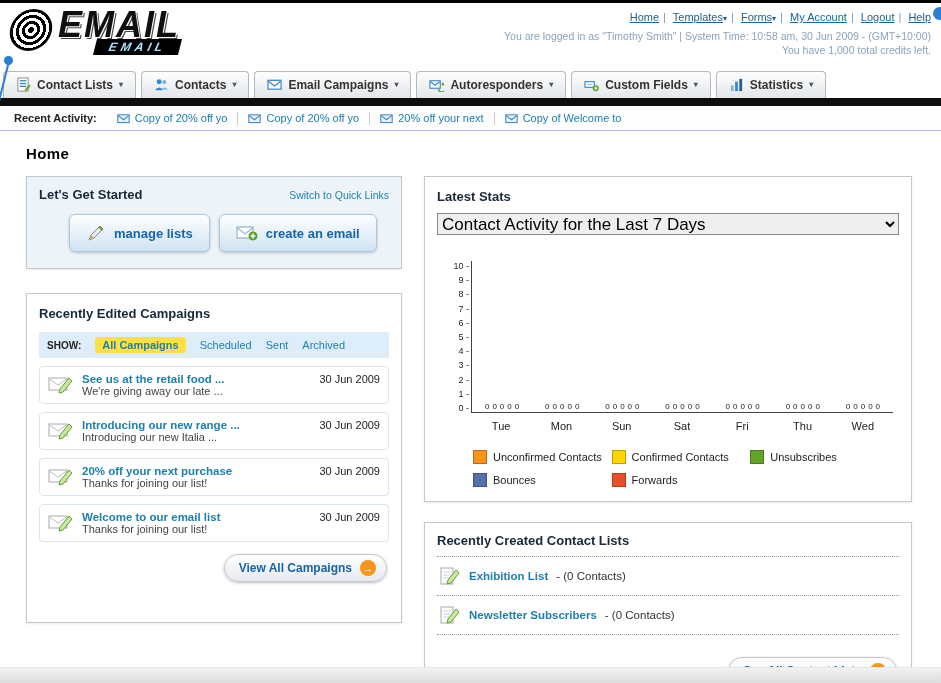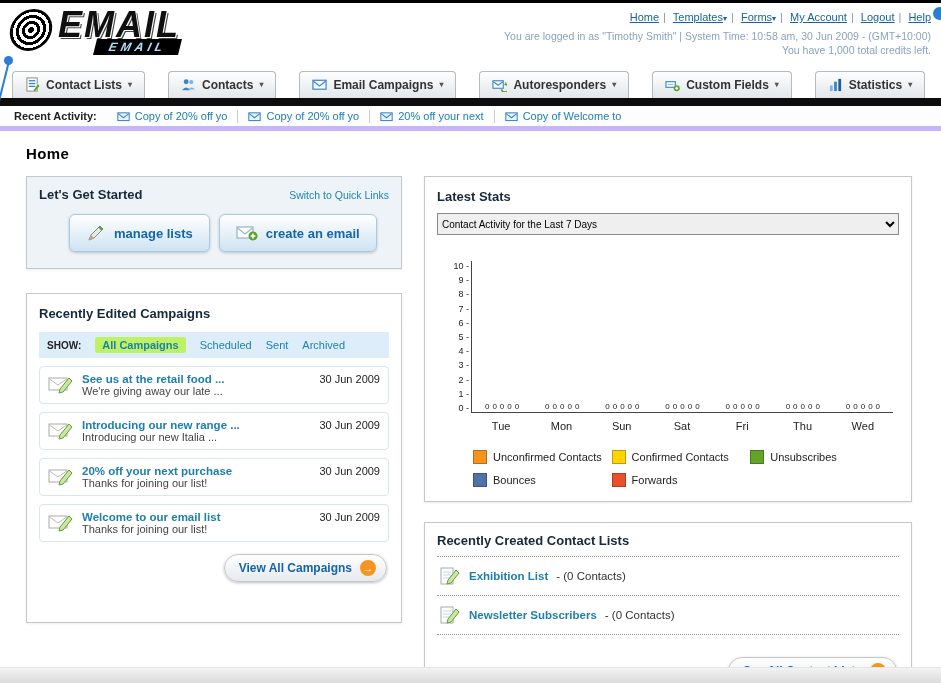--- a/index.html
+++ b/index.html
@@ -28,31 +28,31 @@
 
   .header-right { text-align:right; padding-top:4px; }
   .top-links { font-size:11px; color:#1464a0; }
   .top-links a { color:#1464a0; text-decoration:underline; cursor:pointer; }
   .top-links .sep { color:#7d9cb8; margin:0 4px; }
   .caret { font-size:8px; color:#1464a0; }
   .login-info { font-size:10.5px; color:#8aa3bd; margin-top:7px; }
   .credits-info { font-size:10.5px; color:#8aa3bd; margin-top:2px; }
 
   
-  .main-tabs { display:flex; gap:23px; padding:6px 12px 0 12px; background:#fff; align-items:flex-end; }
+  .main-tabs { display:flex; gap:5px; padding:6px 12px 0 3px; background:#fff; align-items:flex-end; }
   .tab { display:flex; align-items:center; gap:6px; padding:5px 12px 6px 12px; font-size:12px;
          font-weight:bold; color:#333; border:1px solid #b5babe; border-bottom:none;
          border-radius:4px 4px 0 0; background:linear-gradient(#fefefe,#e2e6ea); cursor:pointer; }
   .tab .caret { color:#555; }
   .tab svg { display:block; }
   .black-bar { height:8px; background:#0d0d0d; }
 
   
   .activity-bar { display:flex; align-items:center; height:25px; padding:0 14px; font-size:11px;
-                  background:#fdfdfd; border-bottom:5px solid #c4b5fd; }
+                  background:#fdfdfd; border-bottom:1px solid #c4b5fd; }
   .activity-label { color:#222; font-weight:bold; margin-right:10px; }
   .activity-item { display:flex; align-items:center; gap:5px; color:#1d7fae; padding:0 10px;
                    border-right:1px solid #ccc; cursor:pointer; }
   .activity-item:first-of-type { padding-left:0; }
 
   
   main { padding:10px 26px 0 26px; }
   h1.page-title { font-size:15px; font-weight:bold; color:#000; letter-spacing:.4px; margin:4px 0 14px 0; }
   .columns { display:flex; gap:22px; align-items:flex-start; }
   .left-col { width:376px; }
@@ -69,36 +69,36 @@
   .gs-btn { display:flex; align-items:center; gap:8px; padding:8px 16px; font-size:13px; font-weight:bold;
             color:#1565a7; background:linear-gradient(#ffffff,#cfe3f2); border:1px solid #a9c9e0;
             border-radius:6px; box-shadow:0 1px 3px rgba(0,0,0,.2); cursor:pointer; }
 
   
   .campaigns { margin-top:24px; min-height:330px; }
   .camp-tabs { display:flex; align-items:center; gap:14px; background:#ddeefa; margin-top:10px;
                padding:5px 8px; font-size:11px; }
   .show-label { font-size:10px; font-weight:bold; color:#222; }
   .camp-tab { color:#1d7fae; cursor:pointer; }
-  .camp-tab.active { background:#bef264; padding:2px 7px; border-radius:3px; font-weight:bold; }
+  .camp-tab.active { background:#fde047; padding:2px 7px; border-radius:3px; font-weight:bold; }
   .camp-row { display:flex; align-items:flex-start; gap:8px; border:1px solid #d9e6f0; border-radius:4px;
               padding:6px 8px; margin-top:8px; background:#fff; cursor:pointer; }
   .camp-text { flex:1; }
   .camp-title { font-size:11.5px; font-weight:bold; color:#1d7fae; }
   .camp-sub { font-size:11px; color:#444; margin-top:0; }
   .camp-date { font-size:11px; color:#222; white-space:nowrap; }
   .pill-btn { display:flex; align-items:center; gap:8px; margin:12px 2px 2px auto; width:max-content;
               padding:5px 10px 5px 14px; font-size:12px; font-weight:bold; color:#1565a7;
               background:linear-gradient(#ffffff,#e6e9ee); border:1px solid #c6c6c6; border-radius:14px;
               box-shadow:0 1px 3px rgba(0,0,0,.25); cursor:pointer; }
   .arrow-circle { width:16px; height:16px; border-radius:50%; background:#f7941d; color:#fff;
                   font-size:11px; font-weight:bold; display:flex; align-items:center; justify-content:center; }
 
   
-  .stats-select { width:100%; margin-top:8px; font-size:10px; height:22px; border:1px solid #8a8a8a;
+  .stats-select { width:100%; margin-top:8px; font-size:17px; height:22px; border:1px solid #8a8a8a;
                   font-family:"Liberation Sans", sans-serif; }
   .chart-wrap { margin:26px 6px 0 6px; }
   .chart { display:flex; }
   .y-axis { width:28px; display:flex; flex-direction:column; justify-content:space-between;
             text-align:right; font-size:9px; color:#222; height:152px; padding-right:2px; }
   .plot { flex:1; position:relative; height:152px; border-left:1px solid #444; border-bottom:1px solid #444; }
   .zero-groups { position:absolute; left:0; right:0; bottom:1px; display:flex; }
   .zero-group { flex:1; display:flex; justify-content:center; gap:3px; font-size:8px; color:#222; }
   .x-labels { display:flex; margin-left:28px; padding-top:7px; }
   .xlabel { flex:1; text-align:center; font-size:11px; color:#222; }

